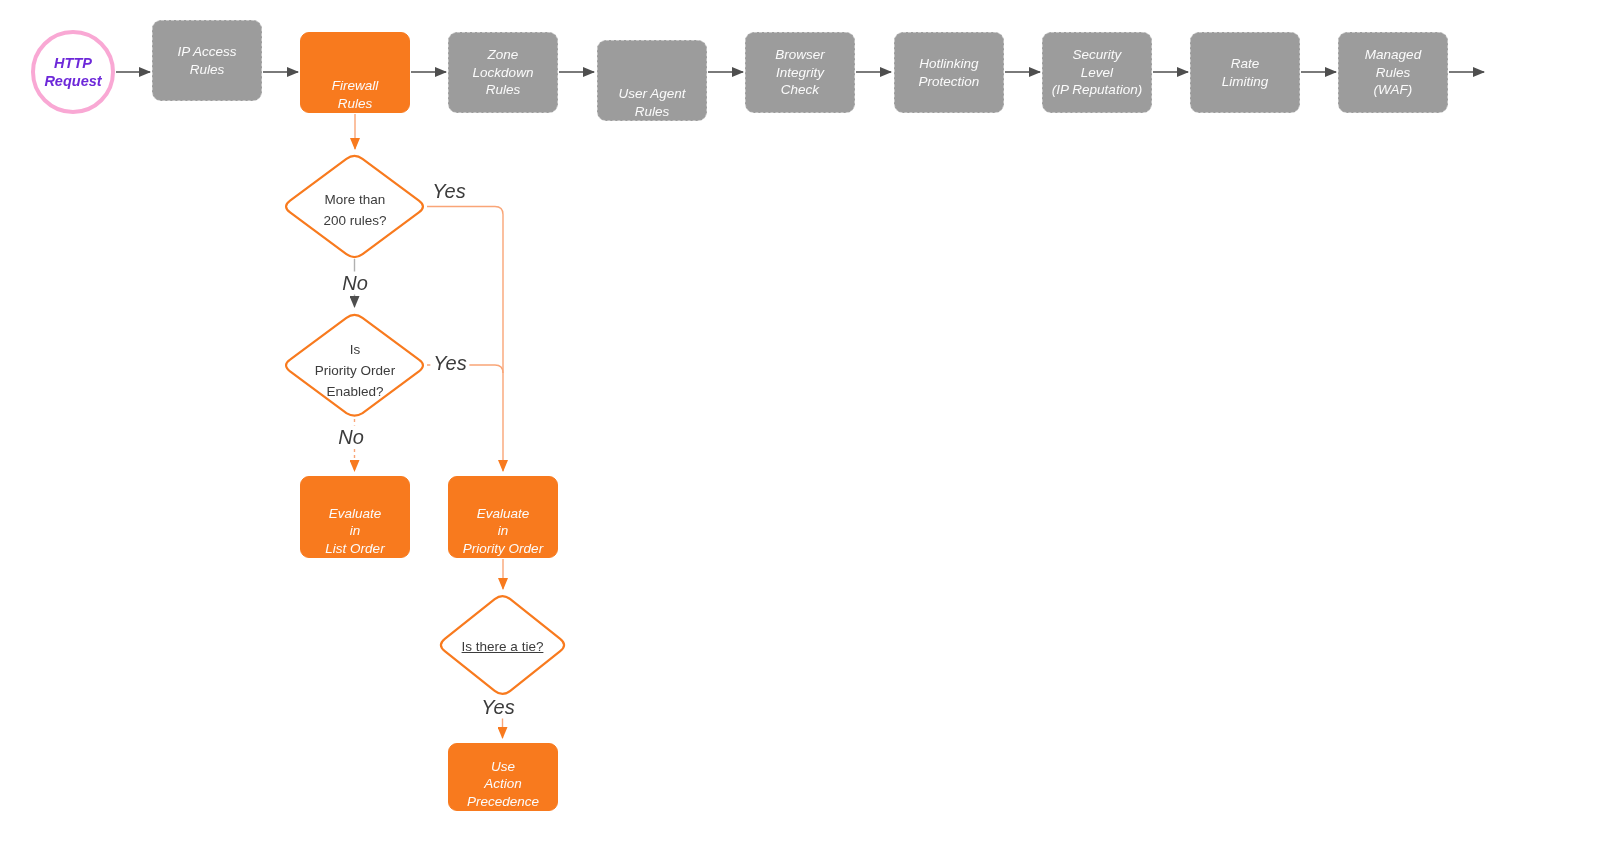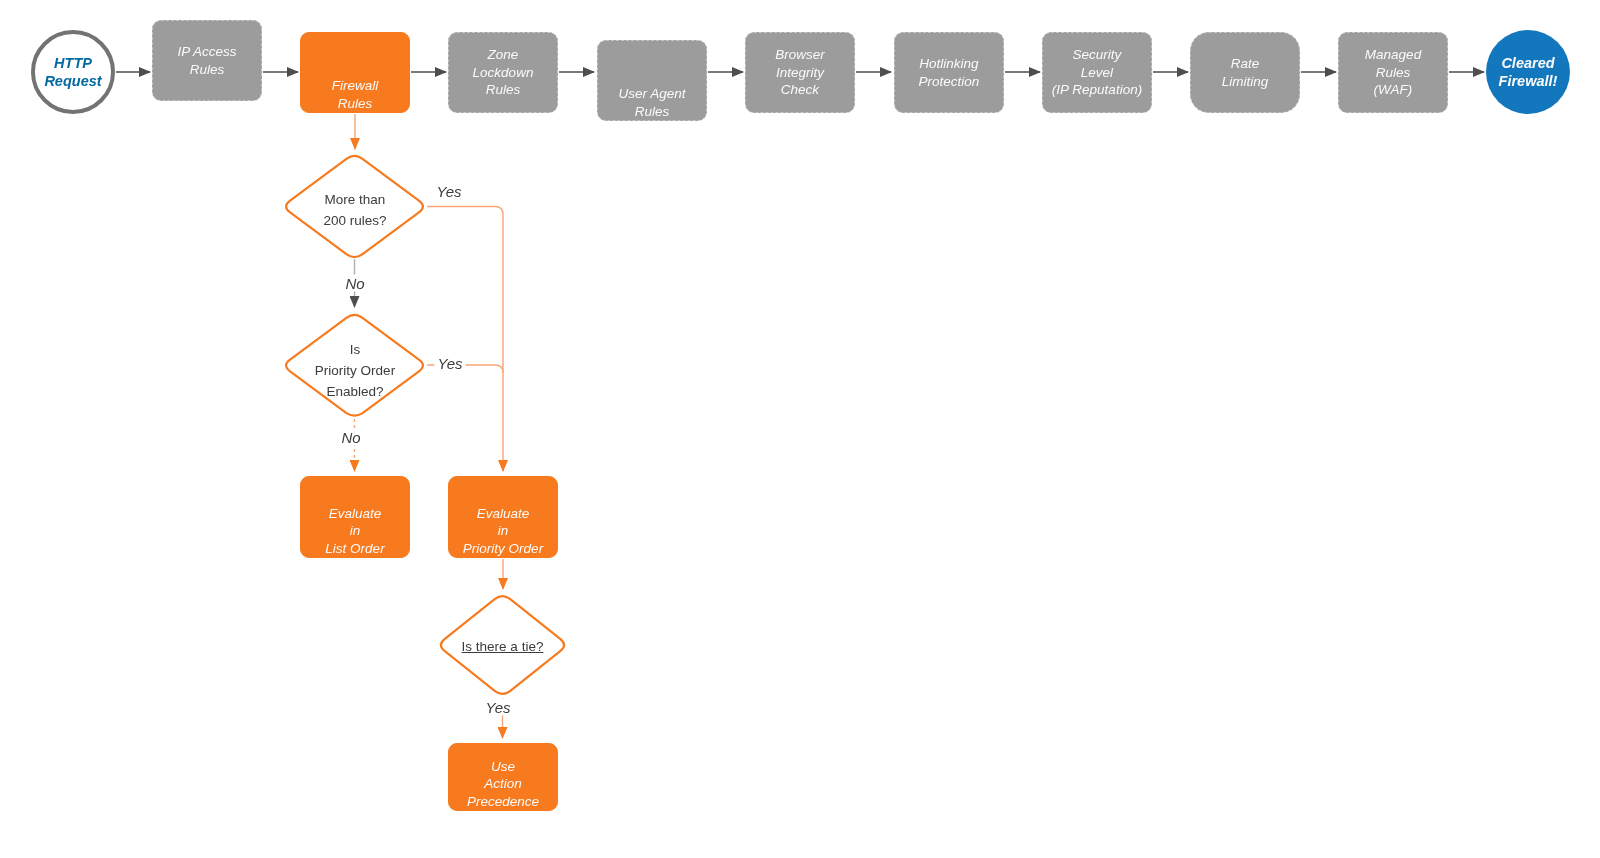--- a/index.html
+++ b/index.html
@@ -15,29 +15,29 @@
   .box{
     width:110px;height:81px;border-radius:9px;
     font-style:italic;font-size:13.5px;line-height:17.5px;color:#FBFBFB;
   }
   .gray{background:#9C9C9C;border:1px dashed #C6C6C6;}
   .orangebox{background:#F87A1E;border:1px solid #F87A1E;align-items:flex-end;}
   .circle{
     width:84px;height:84px;border-radius:50%;
     font-weight:bold;font-style:italic;font-size:14.5px;line-height:18.5px;
   }
-  .circle.start{background:#ffffff;border:4px solid #737373;color:#0369a1;}
+  .circle.start{background:#ffffff;border:4px solid #f9a8d4;color:#6d28d9;}
   .circle.end{background:#1377BE;color:#FBFBFB;}
   .diamond-label{
     position:absolute;text-align:center;color:#3C3C3C;
     font-size:13.5px;line-height:21px;white-space:pre-line;
   }
   .edge-label{
     position:absolute;transform:translate(-50%,-50%);
-    font-style:italic;font-size:15px;color:#3C3C3C;
+    font-style:italic;font-size:20px;color:#3C3C3C;
     background:#ffffff;padding:0 3px;
   }
 </style>
 </head>
 <body>
 
 <div class="canvas">
 
   <svg class="wires" width="1600" height="858" viewBox="0 0 1600 858">
     <defs>
@@ -75,24 +75,20 @@
     <path d="M362.5,317.9 L418.9,359.6 Q427,365 418.9,371.4 L362.6,413.1 Q354.5,418 346.4,413.1
              L290.1,371.4 Q282,365 290.1,359.6 L346.4,317.9 Q354.5,312 362.5,317.9 Z" fill="#ffffff" stroke="#F87A1E" stroke-width="2.2"></path>
     <path d="M510.3,599.2 L560.2,638.8 Q568,645 560.2,651.2 L510.3,690.8 Q502.5,697 494.7,690.8
              L444.8,651.2 Q437,645 444.8,638.8 L494.7,599.2 Q502.5,593 510.3,599.2 Z" fill="#ffffff" stroke="#F87A1E" stroke-width="2.2"></path>
   </svg>
 
   <div class="node circle start" style="left:31px;top:30px;">
     <span>HTTP
 Request</span>
   </div>
-  <div class="node circle end" style="left:1486px;top:30px;">
-    <span>Cleared
-Firewall!</span>
-  </div>
 
   <div class="node box gray" style="left:152px;top:20px;font-style:italic;">
     <span>IP Access
 Rules</span>
   </div>
   <div class="node box orangebox" style="left:300px;top:32px;">
     <span>Firewall
 Rules</span>
   </div>
   <div class="node box gray" style="left:448px;top:32px;">
@@ -111,21 +107,21 @@
   </div>
   <div class="node box gray" style="left:894px;top:32px;">
     <span>Hotlinking
 Protection</span>
   </div>
   <div class="node box gray" style="left:1042px;top:32px;">
     <span>Security
 Level
 (IP Reputation)</span>
   </div>
-  <div class="node box gray" style="left:1190px;top:32px;border-radius:19px;">
+  <div class="node box gray" style="left:1190px;top:32px;">
     <span>Rate
 Limiting</span>
   </div>
   <div class="node box gray" style="left:1338px;top:32px;">
     <span>Managed
 Rules
 (WAF)</span>
   </div>
 
   <div class="node box orangebox" style="left:300px;top:476px;height:82px;">

